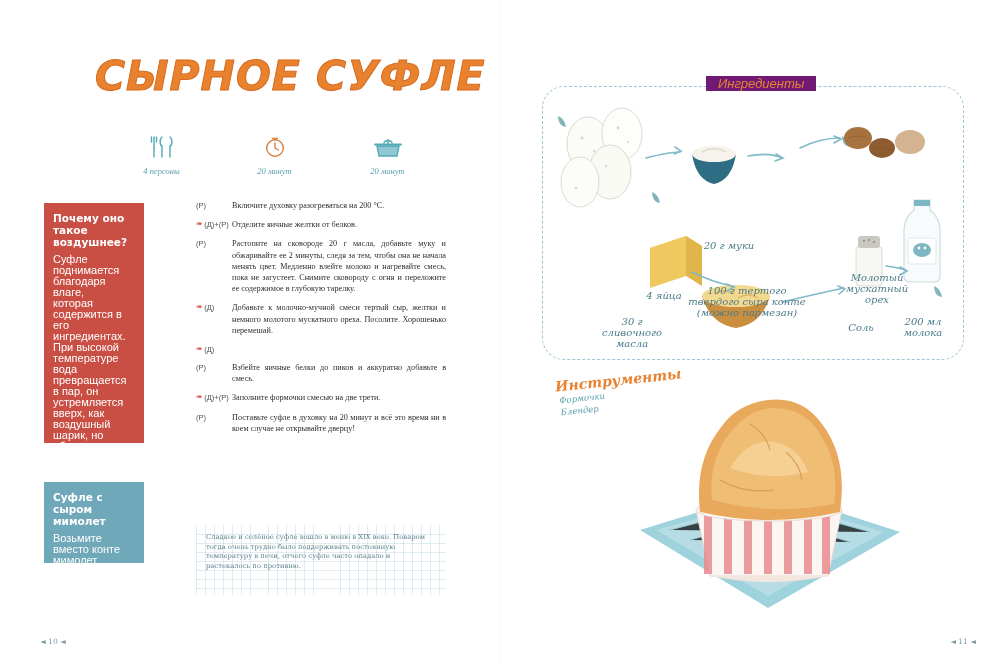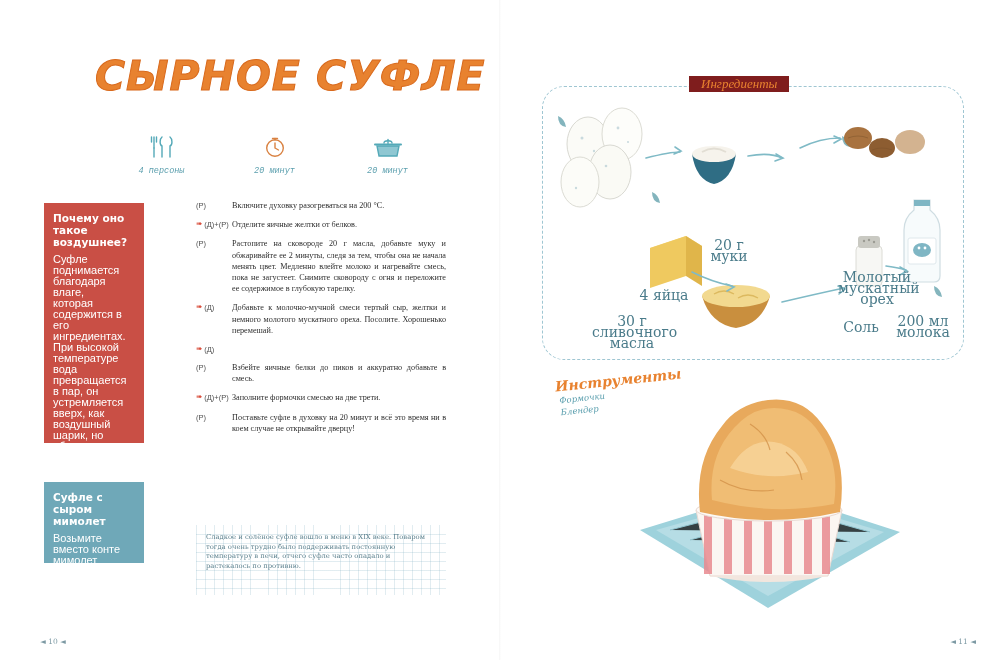--- a/index.html
+++ b/index.html
@@ -27,21 +27,21 @@
     text-align:center;
     white-space:nowrap;
   }
 
   
   .meta{position:absolute;left:105px;top:132px;width:340px;display:flex;}
   .meta-item{width:113px;text-align:center;}
   .meta-ico{height:30px;display:flex;align-items:center;justify-content:center;color:#54a9b8;}
   .meta-label{
     margin-top:4px;font-size:8.5px;color:#5b9fae;
-    font-family:Liberation Mono, monospace;font-style:italic;
+    font-family:Liberation Serif, serif;font-style:italic;
   }
 
   
   .sidebox{
     position:absolute;left:44px;width:100px;
     color:#ffffff;
     padding:9px 18px 11px 9px;
     box-sizing:border-box;
   }
   .sidebox.red{top:203px;background:#c94f45;height:240px;}
@@ -83,41 +83,41 @@
     margin:0;font-size:6.8px;line-height:9.5px;color:#5a7f8c;
     font-family:"DejaVu Serif", serif;
   }
 
   
   .ing-panel{
     position:absolute;left:542px;top:86px;width:420px;height:272px;
     border:1.4px dashed #9fc6d2;border-radius:22px;
   }
   .ing-title{
-    position:absolute;left:689px;top:76px;
-    background:#7f1d1d;padding:0 12px;
-    font-family:Liberation Serif, serif;font-style:italic;
+    position:absolute;left:706px;top:76px;
+    background:#701a75;padding:0 12px;
+    font-family:Liberation Sans, sans-serif;font-style:italic;
     font-size:13px;color:#e8822f;
   }
   .tools-title{
     position:absolute;left:555px;top:372px;
     font-family:"DejaVu Serif", serif;font-style:italic;font-weight:bold;
     font-size:14px;color:#e8822f;transform:rotate(-6deg);
   }
   .tools-list{
     position:absolute;left:560px;top:392px;
     font-family:"DejaVu Serif", serif;font-style:italic;
     font-size:8.5px;line-height:12px;color:#5b9fae;transform:rotate(-6deg);
   }
 
   
   .cap{
     position:absolute;
-    font-family:"DejaVu Serif", serif;
-    font-size:14px;line-height:11px;color:#4a7b8a;text-align:center;
+    font-family:"DejaVu Serif", serif;font-style:italic;
+    font-size:10px;line-height:11px;color:#4a7b8a;text-align:center;
   }
 
   
   .folio{
     position:absolute;bottom:14px;font-size:7.5px;color:#7d9aa4;
     font-family:"DejaVu Serif", serif;
     margin-left:16px;
   }
   .folio.left{left:24px;}
   .folio.right{right:24px;}
@@ -340,20 +340,21 @@
       <path d="M240 206 q34 -8 62 -14"></path>
         <path d="M296 190 l7 3 l-6 5"></path>
       <path d="M344 170 q14 2 20 4"></path>
         <path d="M358 171 l7 4 l-7 4"></path>
     </g>
   </svg>
 
   <div class="cap" style="left:694px;top:240px;width:70px;">20 г муки</div>
   <div class="cap" style="left:634px;top:290px;width:60px;">4 яйца</div>
   <div class="cap" style="left:838px;top:272px;width:78px;">Молотый мускатный орех</div>
+  <div class="cap" style="left:682px;top:285px;width:130px;">100 г тертого твердого сыра конте (можно пармезан)</div>
   <div class="cap" style="left:592px;top:316px;width:80px;">30 г сливочного масла</div>
   <div class="cap" style="left:836px;top:322px;width:50px;">Соль</div>
   <div class="cap" style="left:890px;top:316px;width:66px;">200 мл молока</div>
 
   <div class="tools-title">Инструменты</div>
   <div class="tools-list">
     <div>Формочки</div>
     <div>Блендер</div>
   </div>
 

